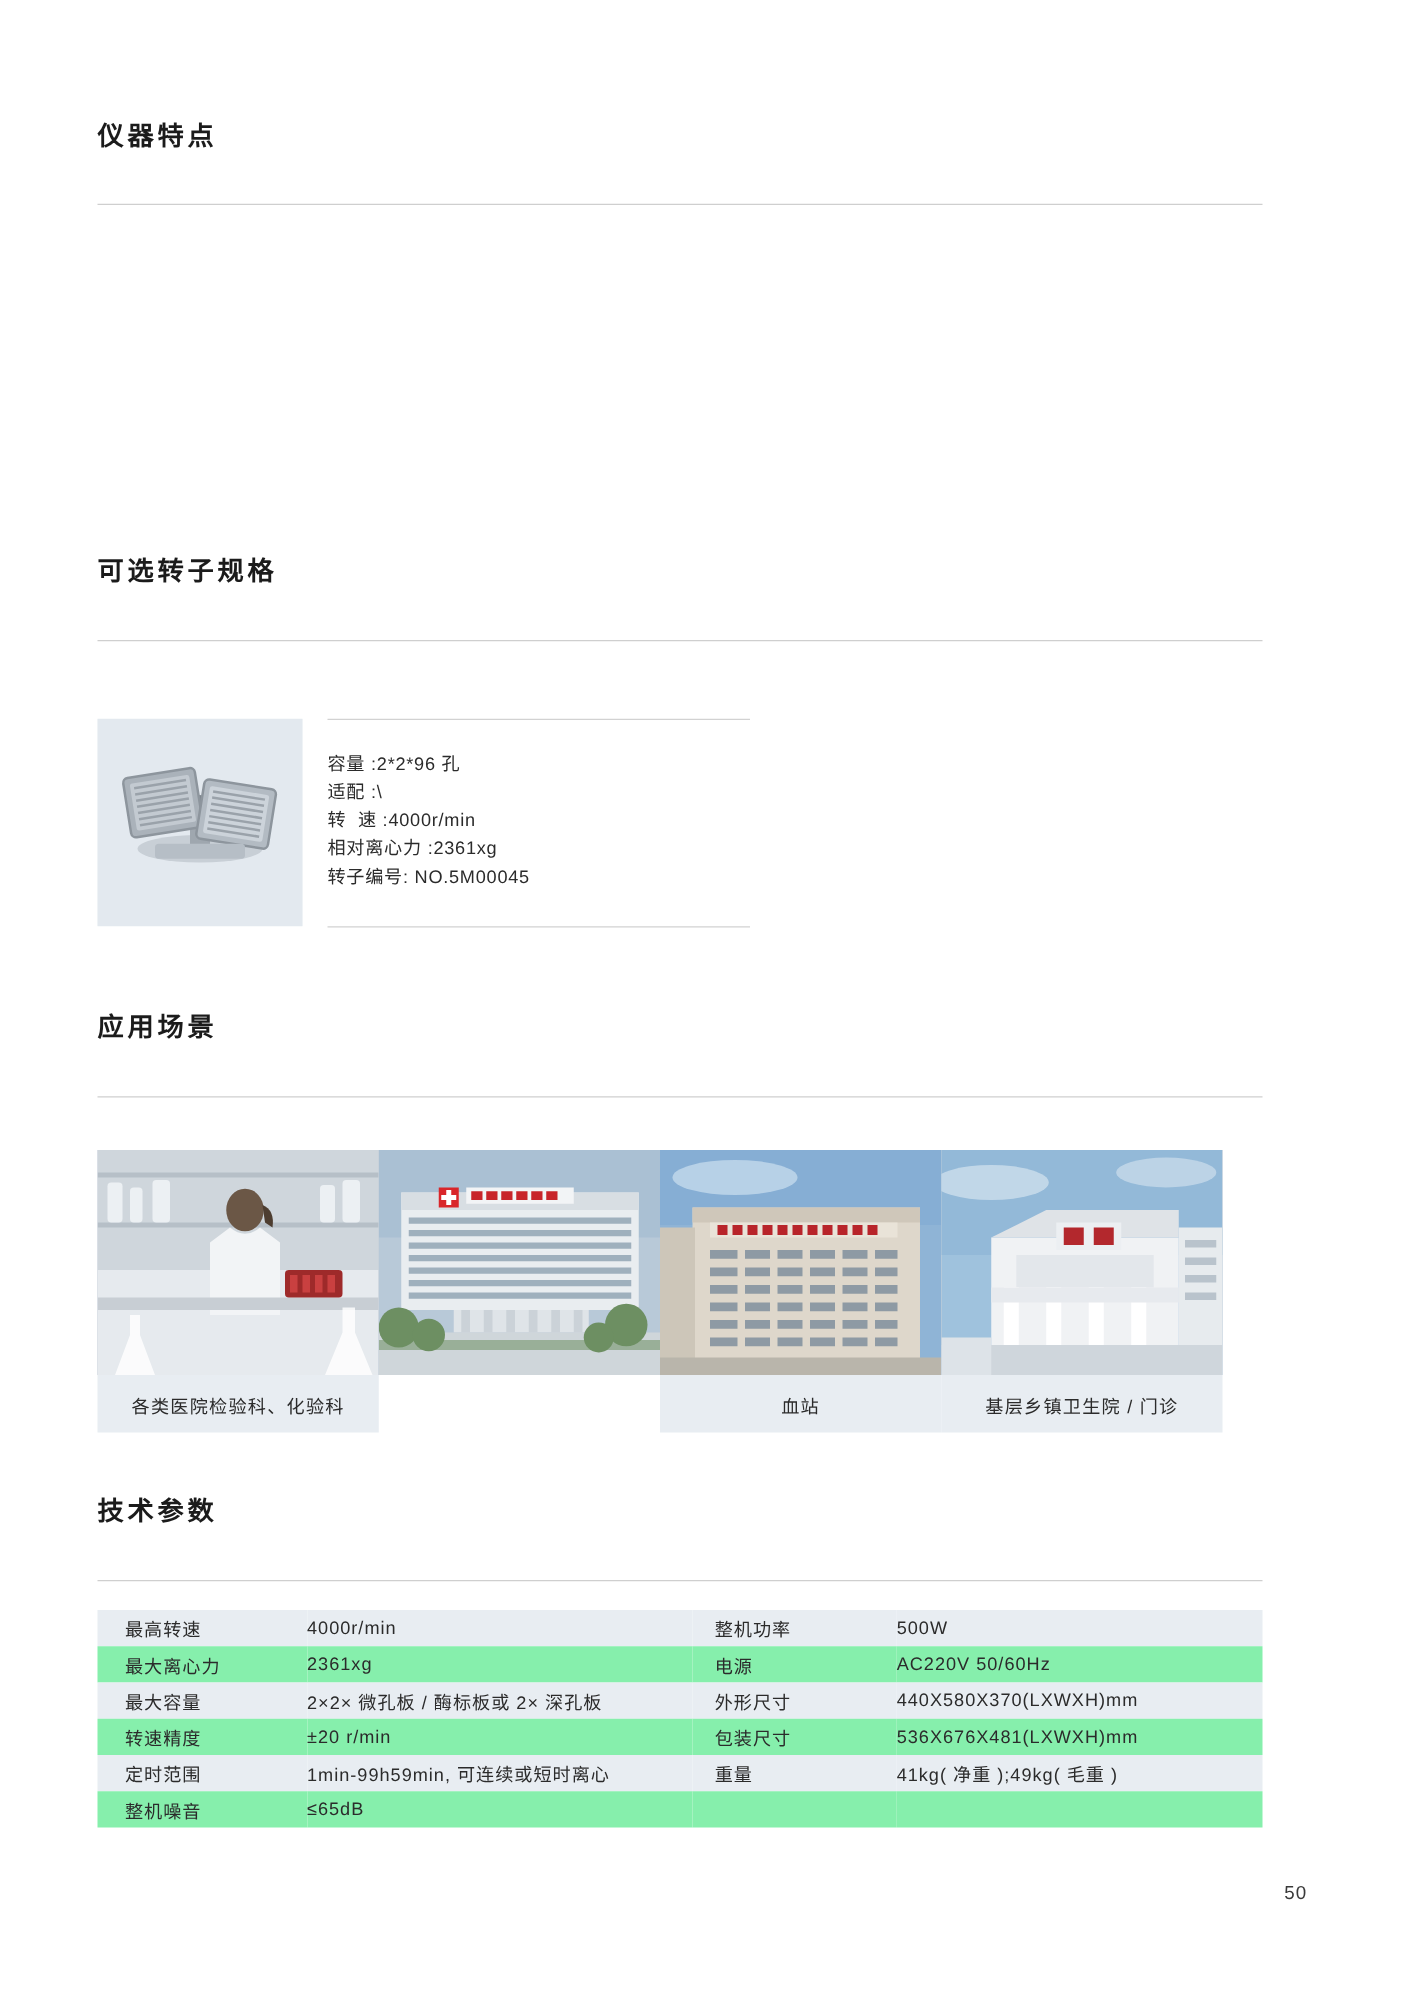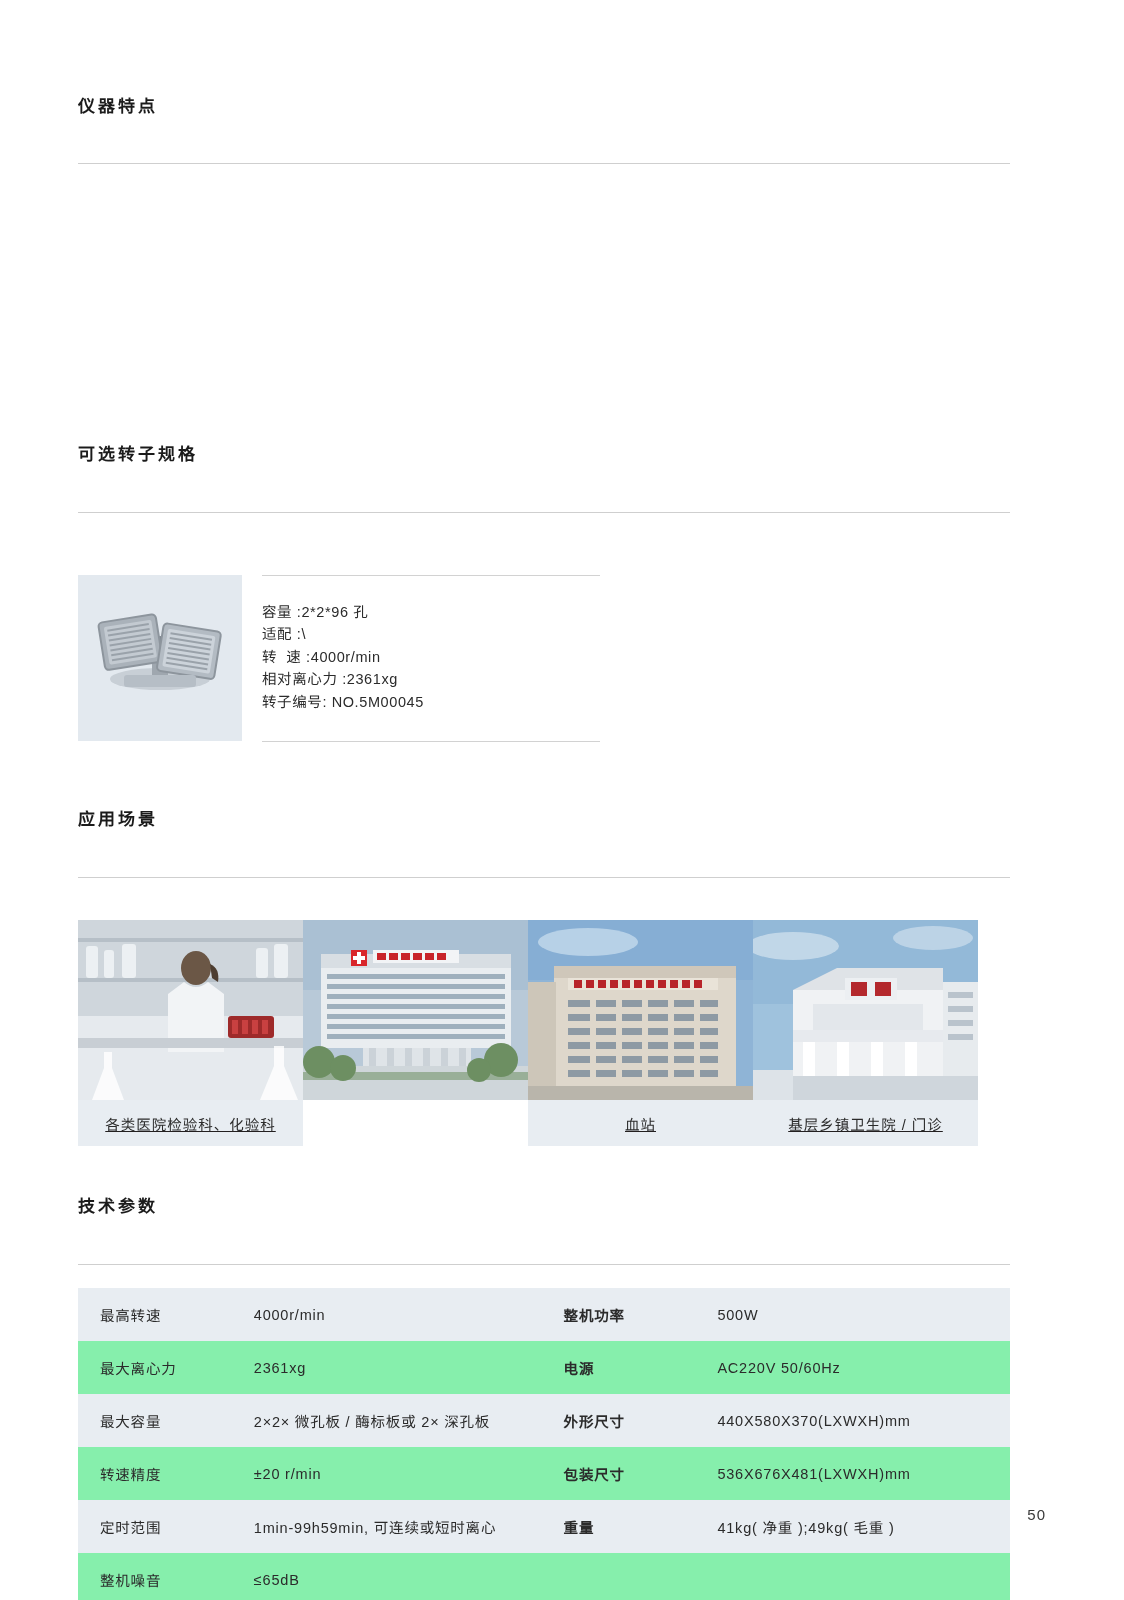--- a/index.html
+++ b/index.html
@@ -17,21 +17,21 @@
   }
   .page {
     position: absolute;
     left: 0; top: 0;
     width: 1124px;
     height: 1600px;
   }
 
   
   .section-title {
-    font-size: 17px;
+    font-size: 21px;
     font-weight: 600;
     letter-spacing: 3px;
     color: #1b1b1b;
   }
   .rule {
     height: 1px;
     background: #cfcfcf;
     width: 932px;
   }
 
@@ -106,21 +106,20 @@
     white-space: pre;
   }
 
   
   .scenes {
     position: absolute;
     left: 78px;
     top: 920px;
     width: 836px;
     display: flex;
-    text-decoration: underline;
   }
   .scene {
     width: 225px;
   }
   .scene-img {
     width: 225px;
     height: 180px;
     overflow: hidden;
     position: relative;
     background: #b9c4cf;
@@ -145,26 +144,26 @@
     width: 932px;
     border-collapse: collapse;
     font-size: 14.5px;
     letter-spacing: 0.8px;
     color: #2b2b2b;
   }
   .spec tr.odd td { background: #e8edf2; }
   .spec tr.even td { background: #86efac; }
   .spec td {
     height: 29px;
-    padding: 12px;
+    padding: 0;
     vertical-align: middle;
   }
   .spec td.k1 { width: 150px; padding-left: 22px; }
   .spec td.v1 { width: 316px; margin-left: 12px; }
-  .spec td.k2 { width: 150px; padding-left: 18px; font-weight: bold; }
+  .spec td.k2 { width: 150px; padding-left: 18px; }
   .spec td.v2 { width: 296px; margin-top: 24px; }
 
   .page-num {
     position: absolute;
     right: 78px;
     top: 1506px;
     font-size: 15px;
     letter-spacing: 1px;
     color: #3a3a3a;
   }

